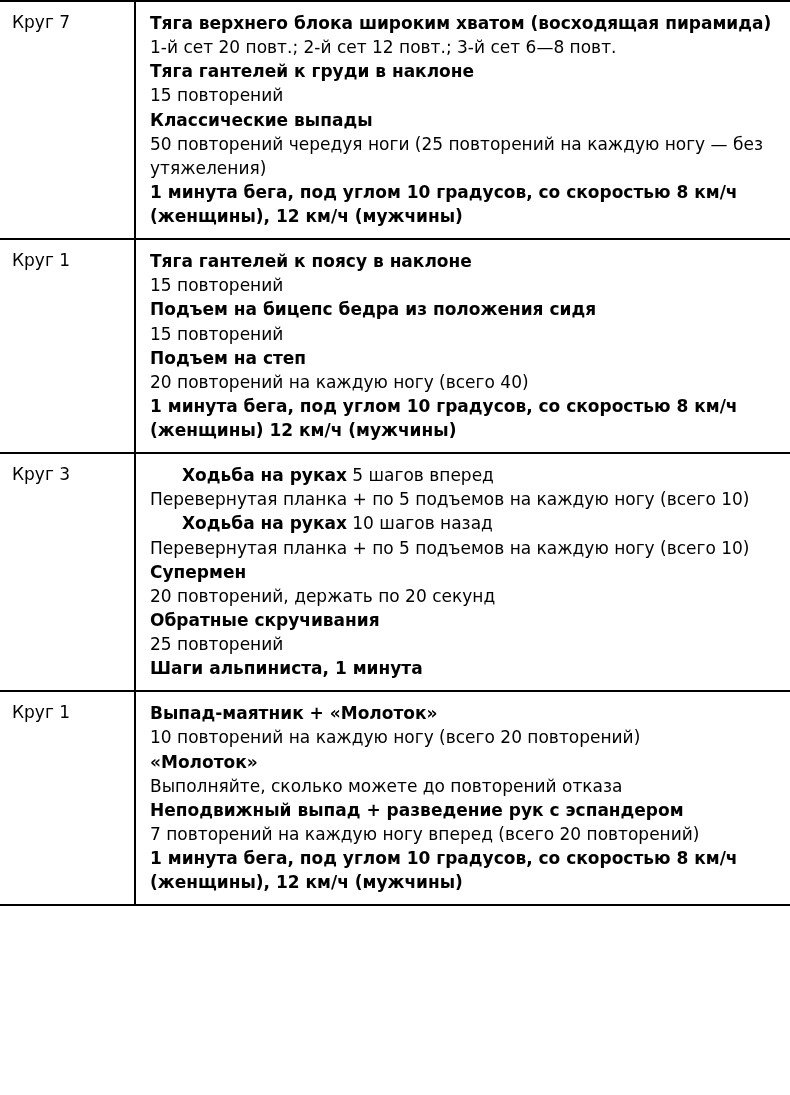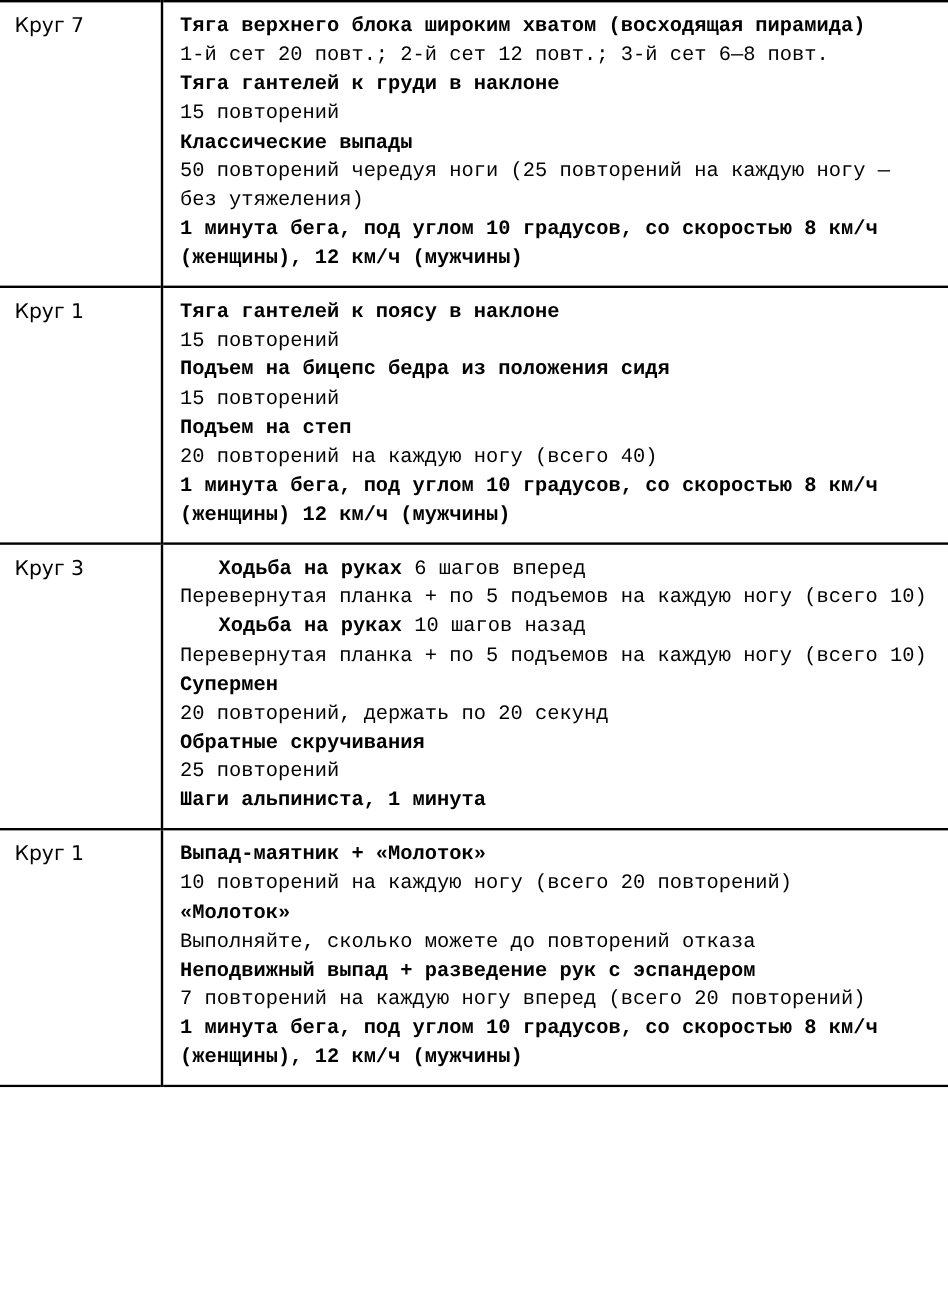--- a/index.html
+++ b/index.html
@@ -35,21 +35,20 @@
     white-space: nowrap;
   }
   .content-cell {
     vertical-align: top;
     padding: 9px 10px 10px 14px;
   }
   .line {
     font-size: 17px;
     line-height: 1.42;
     margin: 0;
-    font-family: Liberation Mono, monospace;
   }
   .line.bold {
     font-weight: bold;
   }
   .line .bold-part {
     font-weight: bold;
     margin-left: 32px;
   }
   .line .normal-part {
     font-weight: normal;
@@ -80,21 +79,21 @@
           <div class="line bold">Подъем на бицепс бедра из положения сидя</div>
           <div class="line">15 повторений</div>
           <div class="line bold">Подъем на степ</div>
           <div class="line">20 повторений на каждую ногу (всего 40)</div>
           <div class="line bold">1 минута бега, под углом 10 градусов, со скоростью 8 км/ч (женщины) 12 км/ч (мужчины)</div>
         </td>
       </tr>
       <tr>
         <td class="round-cell">Круг 3</td>
         <td class="content-cell">
-          <div class="line"><span class="bold-part">Ходьба на руках</span><span class="normal-part"> 6 шагов вперед</span></div>
+          <div class="line"><span class="bold-part">Ходьба на руках</span><span class="normal-part"> 5 шагов вперед</span></div>
           <div class="line">Перевернутая планка + по 5 подъемов на каждую ногу (всего 10)</div>
           <div class="line"><span class="bold-part">Ходьба на руках</span><span class="normal-part"> 10 шагов назад</span></div>
           <div class="line">Перевернутая планка + по 5 подъемов на каждую ногу (всего 10)</div>
           <div class="line bold">Супермен</div>
           <div class="line">20 повторений, держать по 20 секунд</div>
           <div class="line bold">Обратные скручивания</div>
           <div class="line">25 повторений</div>
           <div class="line bold">Шаги альпиниста, 1 минута</div>
         </td>
       </tr>

